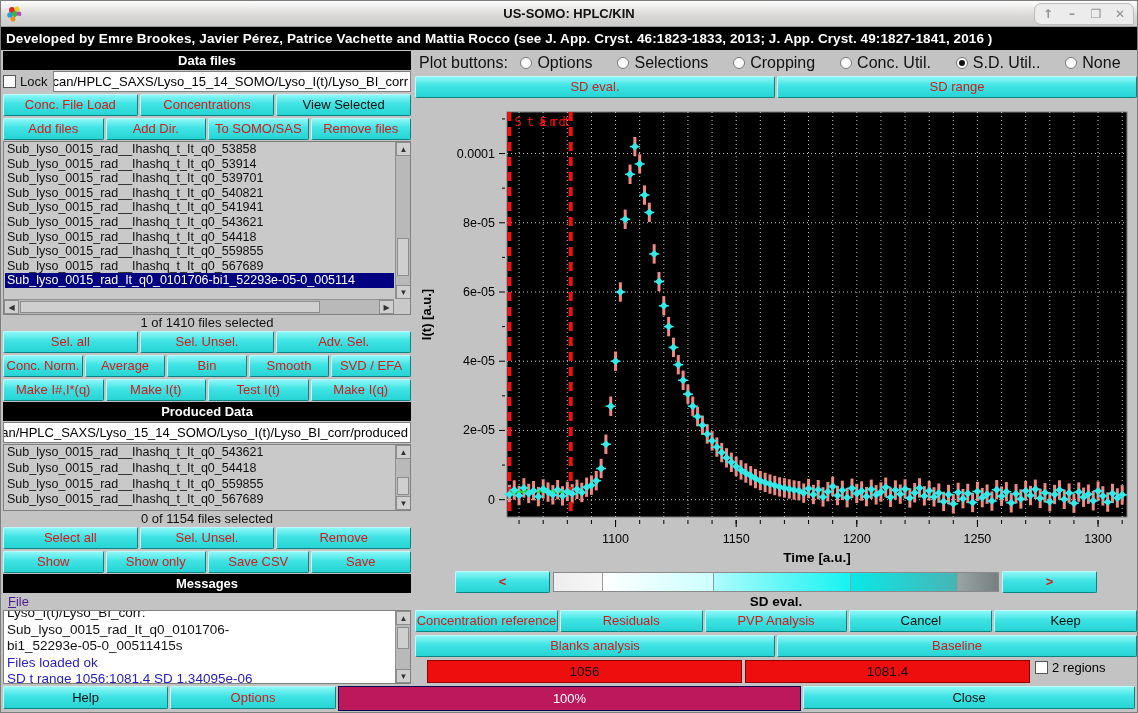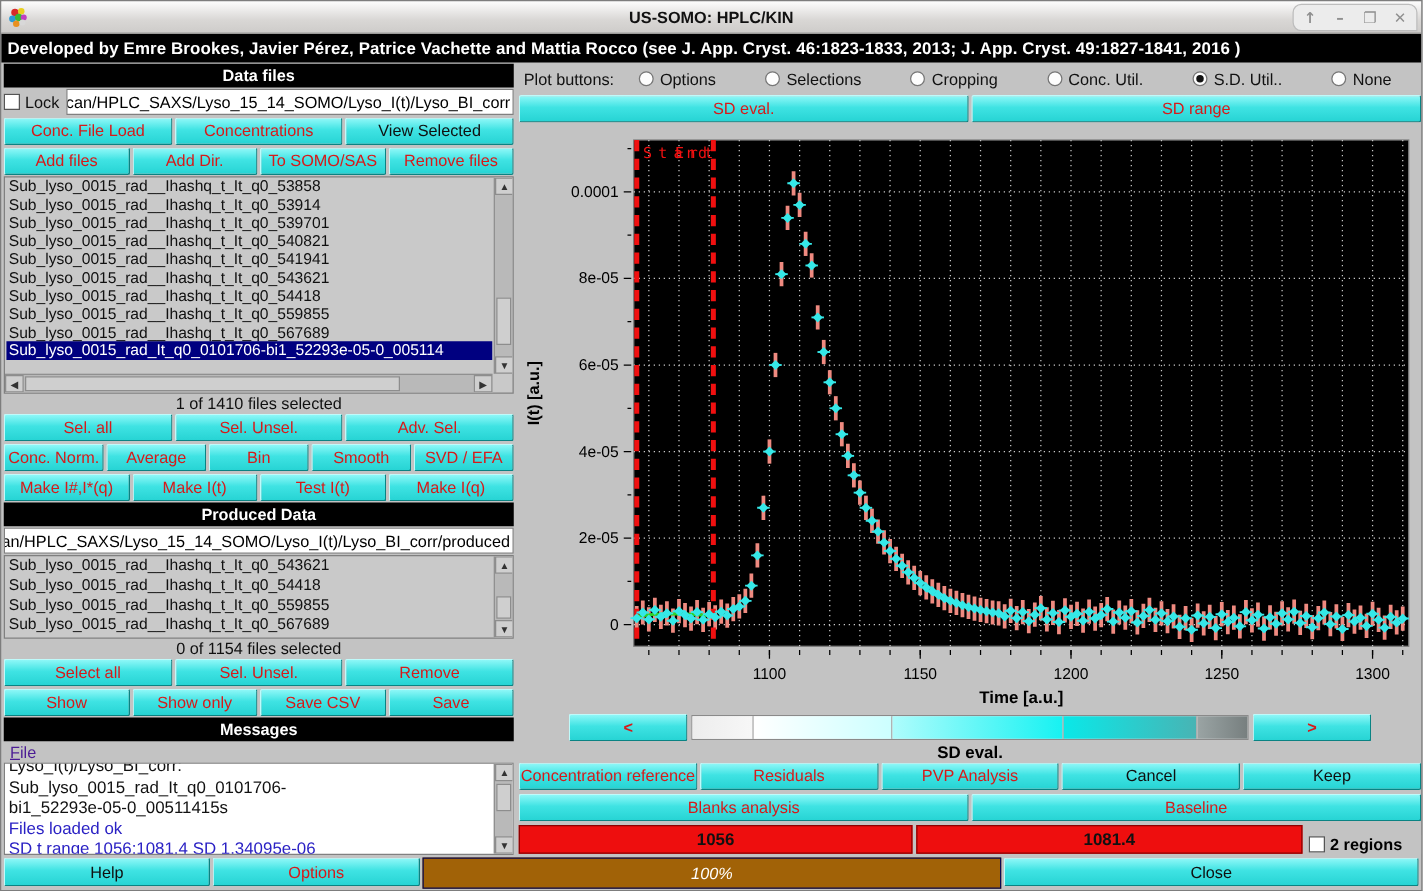--- a/index.html
+++ b/index.html
@@ -57,45 +57,45 @@
   .messages { flex:1 1 auto; background:#fff; border:1px solid #808080; position:relative; overflow:hidden; min-height:40px; margin-bottom:1px; }
   .messages-inner { position:absolute; left:3px; top:-6px; right:1px; font-size:13.5px; line-height:16.5px; color:#111; }
   .msg-blue { color:#2a21c4; }
   .messages .vscroll { bottom:0; }
 
   
   .footer { flex:0 0 25px; display:flex; gap:2px; padding:1px 2px 1px 2px; align-items:stretch; }
   .footer .btn { height:23px; line-height:21px; }
   .f-help { flex:0 0 165px; }
   .f-options { flex:0 0 166px; }
-  .f-progress { flex:0 0 463px; background:#a16207; border:1px solid #0a0a50; color:#fff; text-align:center; line-height:23px; font-size:13px;font-style:italic; }
+  .f-progress { flex:0 0 463px; background:#be185d; border:1px solid #0a0a50; color:#fff; text-align:center; line-height:23px; font-size:13px; }
   .f-close { flex:1; }
 
   
-  .plot-btn-row { flex:0 0 24px; display:flex; align-items:center; font-size:13px; color:#111; padding:0 4px; justify-content:space-between; }
+  .plot-btn-row { flex:0 0 24px; display:flex; align-items:center; font-size:16px; color:#111; padding:0 4px; justify-content:space-between; }
   .radio-opt { display:flex; align-items:center; gap:5px; cursor:pointer; }
   .radio-circle { width:12px; height:12px; border-radius:50%; background:#fdfdfd; border:1px solid #777; display:inline-flex; align-items:center; justify-content:center; }
   .radio-circle.sel::after { content:""; width:6px; height:6px; border-radius:50%; background:#111; }
 
   .plot-area { flex:0 0 470px; position:relative; }
   .plot-area svg { display:block; }
 
   .slider-row { flex:0 0 24px; display:flex; align-items:center; gap:3px; padding:0 40px 0 40px; }
   .slider-row .btn { flex:0 0 95px; height:22px; font-weight:bold; }
   .grad-bar { flex:1; height:20px; border:1px solid #8a8a8a; display:flex; background:#fff; }
   .grad-seg { height:100%; border-right:1px solid #9a9a9a; }
   .grad-seg:last-child { border-right:none; }
   .gs1 { width:11%; background:linear-gradient(to right,#ededed,#f7f7f7); }
   .gs2 { width:25%; background:linear-gradient(to right,#ffffff,#ccffff); }
   .gs3 { width:31%; background:linear-gradient(to right,#aefcfc,#17f2f2); }
   .gs4 { width:24%; background:linear-gradient(to right,#0ae8e8,#48b4b4); }
   .gs5 { width:9%; background:linear-gradient(to right,#9aa4a4,#777f7f); }
 
   .sd-label { flex:0 0 15px; text-align:center; font-weight:bold; font-size:13.5px; color:#000; }
-  .range-row { flex:0 0 23px; display:flex; gap:3px; margin:1px 0; align-items:flex-end;font-weight:bold; }
+  .range-row { flex:0 0 23px; display:flex; gap:3px; margin:1px 12px; align-items:flex-start; }
   .red-field { background:#ee0e0e; border:1px solid #8d0000; color:#111; text-align:center; font-size:13.5px; line-height:21px; }
   .rf1 { flex:0 0 315px; }
   .rf2 { flex:1; }
   .regions-box { flex:0 0 92px; display:flex; align-items:center; gap:4px; background:#c3c3c3; font-size:13px; padding-left:2px; }
 </style>
 </head>
 <body>
 
 <div class="window">
 

